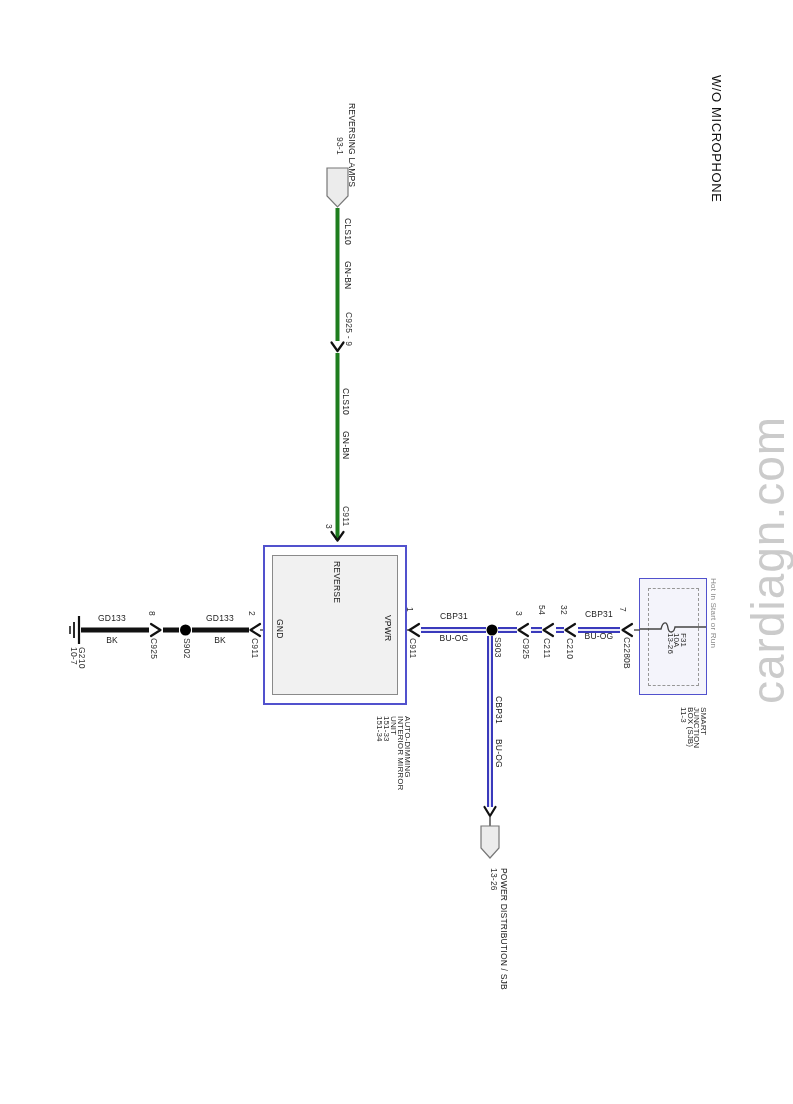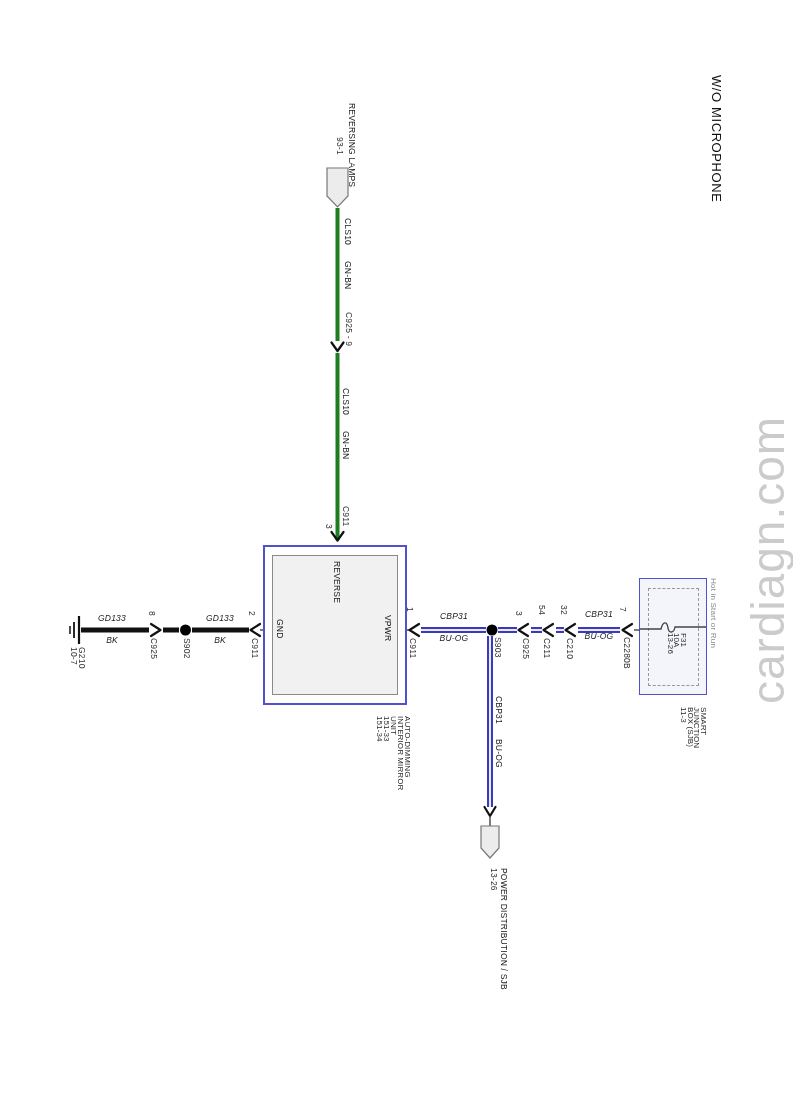--- a/index.html
+++ b/index.html
@@ -13,21 +13,21 @@
     white-space:nowrap;font-size:8.5px;line-height:9px;letter-spacing:.2px;color:#333;
   }
   .vt.blk{color:#1a1a1a;}
   .vt.small{font-size:8px;}
   .vblock{
     position:absolute;transform:rotate(90deg);transform-origin:0 0;
     white-space:nowrap;font-size:8px;line-height:6.9px;letter-spacing:.1px;color:#2a2a2a;
   }
   .ht{
     position:absolute;font-size:8.5px;line-height:9px;letter-spacing:.2px;
-    color:#1a1a1a;text-align:center;white-space:nowrap;font-style:italic;
+    color:#1a1a1a;text-align:center;white-space:nowrap;
   }
   .title{
     position:absolute;transform:rotate(90deg);transform-origin:0 0;
     font-size:13px;letter-spacing:.6px;color:#111;white-space:nowrap;
   }
   .muted{color:var(--muted-text,#8a8a8a);}
   .watermark{
     position:absolute;transform:rotate(-90deg);transform-origin:0 0;
     font-size:46px;letter-spacing:1px;color:var(--watermark-gray,#cbcbcb);white-space:nowrap;
   }

